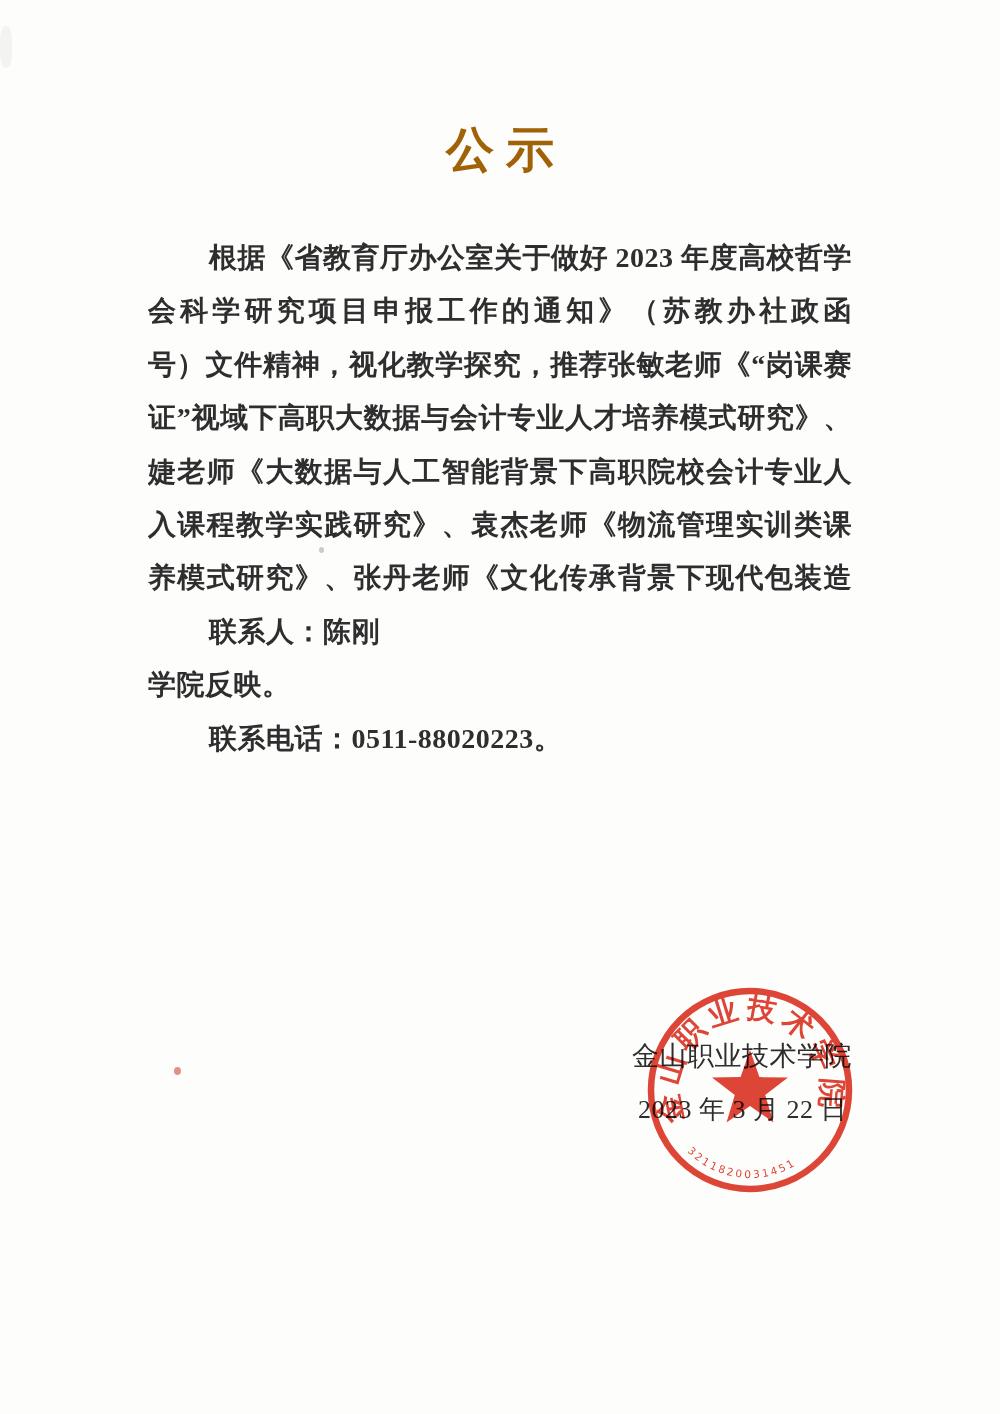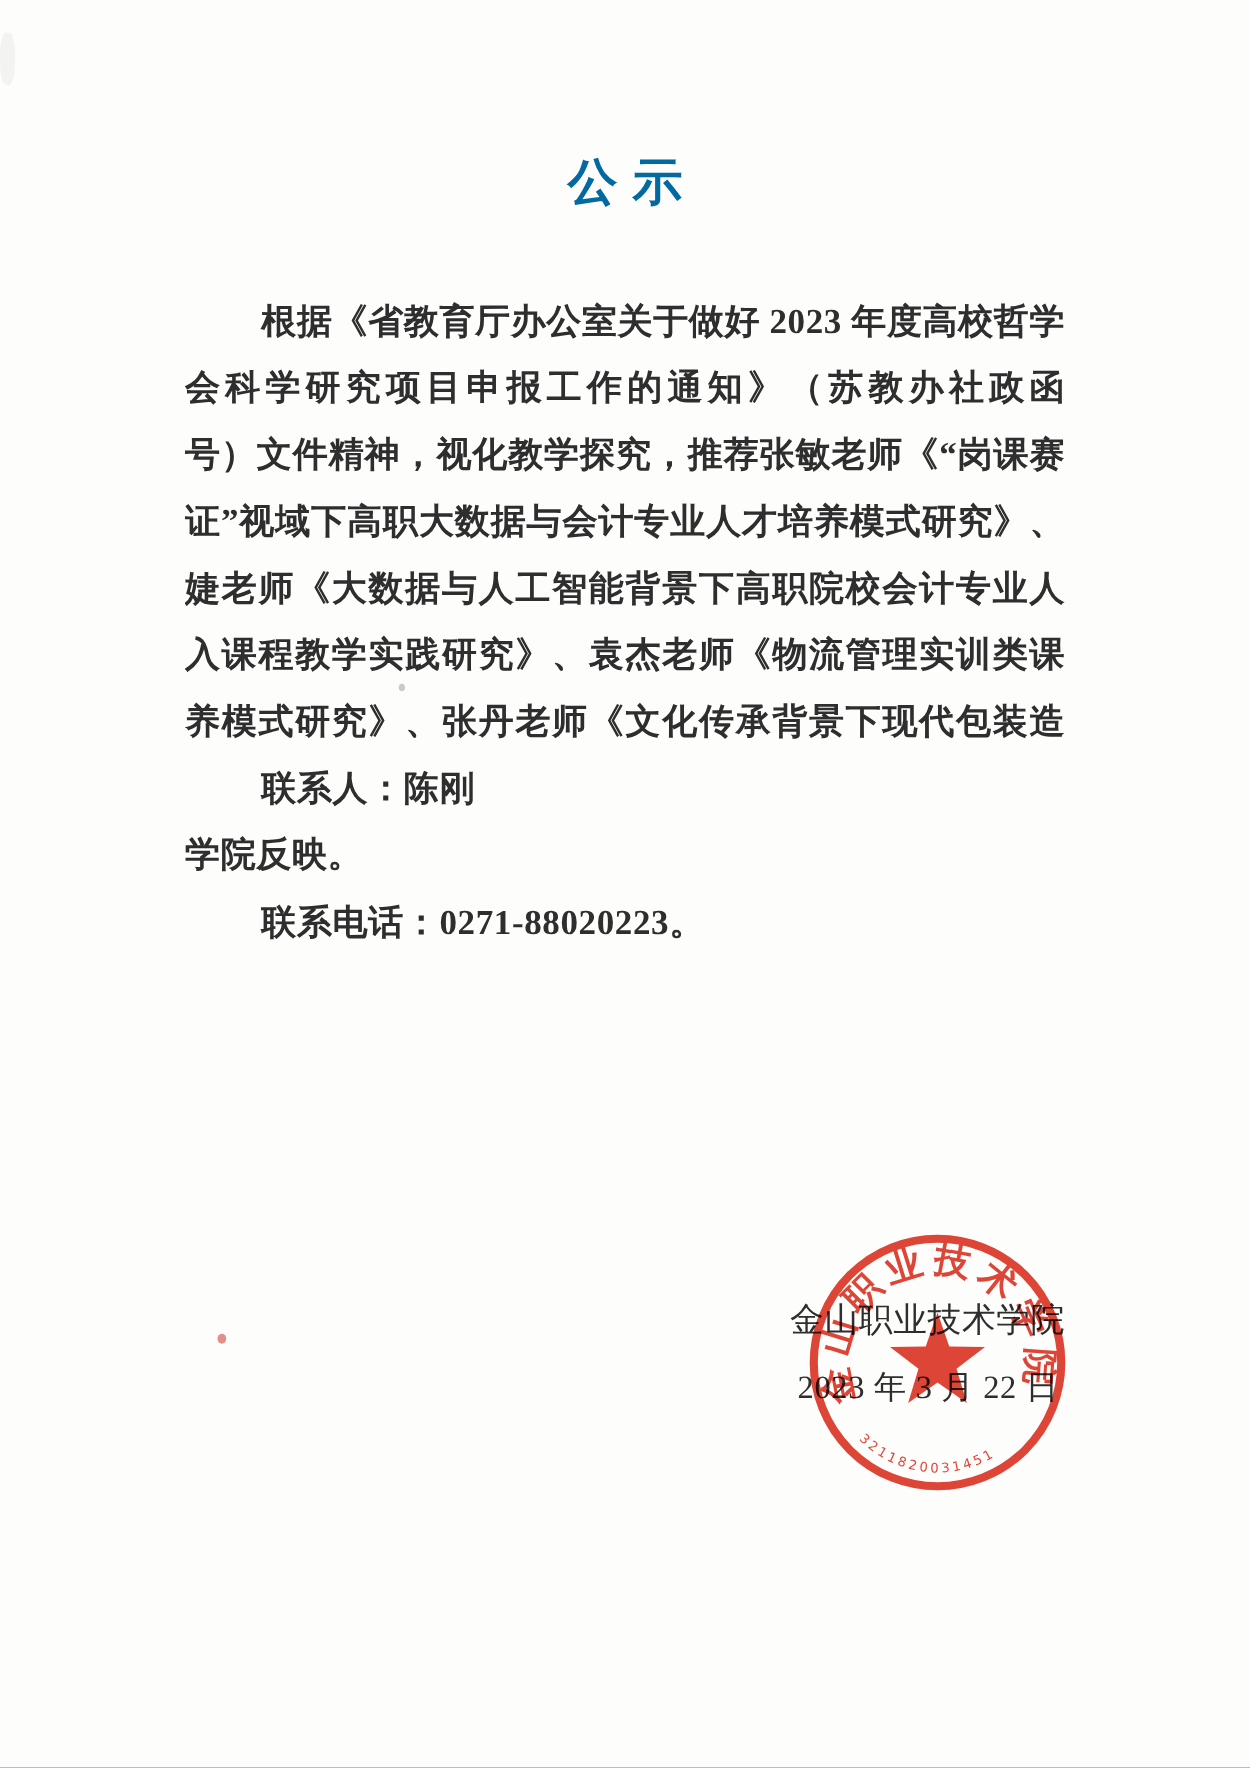--- a/index.html
+++ b/index.html
@@ -9,23 +9,23 @@
     margin:0 auto;
     background:#fdfdfc;
     overflow:hidden;
     font-family:"Liberation Serif","DejaVu Serif",serif;
   }
   
   .doc-title{
     position:absolute;
     top:118px;left:0;width:1000px;
     text-align:center;
-    font-size:40px;
+    font-size:48px;
     font-weight:bold;
-    color:#0369a1;
+    color:#a16207;
     letter-spacing:12px;
     padding-left:12px; 
     box-sizing:border-box;
   }
   
   .body-block{
     position:absolute;
     top:231px;left:148px;width:704px;
     font-size:28px;
     color:#2e2e2e;
@@ -106,21 +106,21 @@
   <div class="body-block">
     <div class="bline full indent">根据《省教育厅办公室关于做好 2023 年度高校哲学社</div>
     <div class="bline full">会科学研究项目申报工作的通知》（苏教办社政函【2023】7</div>
     <div class="bline full">号）文件精神，视化教学探究，推荐张敏老师《“岗课赛</div>
     <div class="bline full">证”视域下高职大数据与会计专业人才培养模式研究》、郑</div>
     <div class="bline full">婕老师《大数据与人工智能背景下高职院校会计专业人才培</div>
     <div class="bline full">入课程教学实践研究》、袁杰老师《物流管理实训类课程可</div>
     <div class="bline full">养模式研究》、张丹老师《文化传承背景下现代包装造型融</div>
     <div class="bline indent">联系人：陈刚</div>
     <div class="bline">学院反映。</div>
-    <div class="bline indent">联系电话：0271-88020223。</div>
+    <div class="bline indent">联系电话：0511-88020223。</div>
   </div>
 
   <div class="sig-block">
     <div class="sig-org">金山职业技术学院</div>
     <div class="sig-date">2023 年 3 月 22 日</div>
   </div>
 
   <svg class="seal" viewBox="-140 -140 280 280" xmlns="http://www.w3.org/2000/svg">
     <defs>
       <path id="ringPath" d="M -65.3,30.4 A 72,72 0 1 1 65.3,30.4" fill="none"></path>

